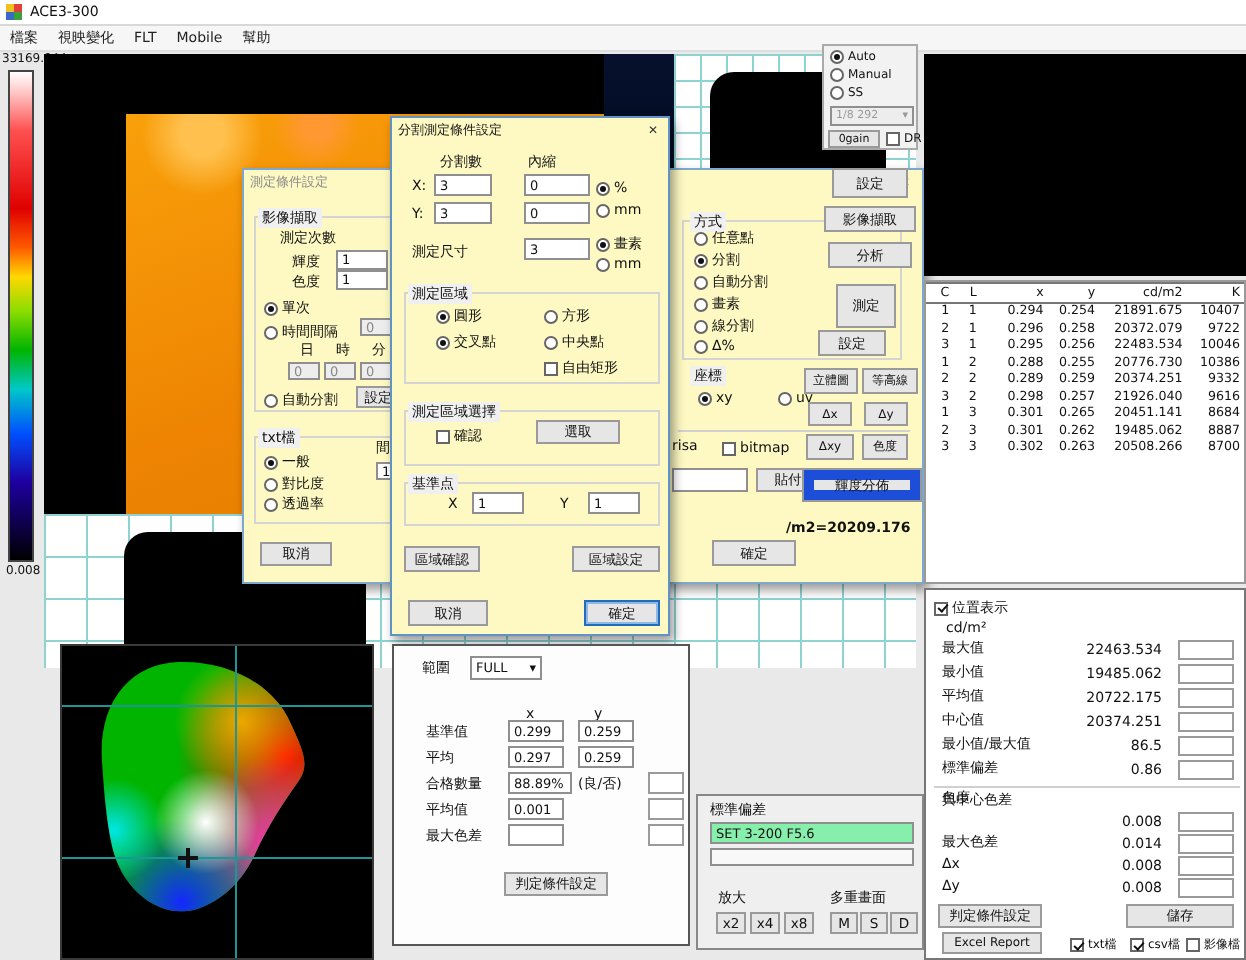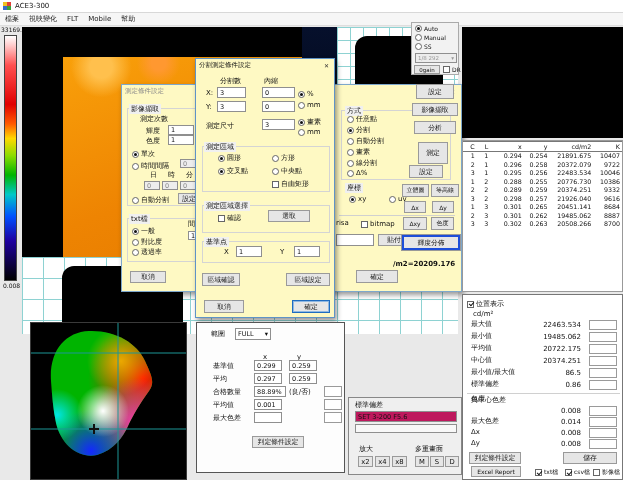--- a/index.html
+++ b/index.html
@@ -2,21 +2,21 @@
 <html><head>
 <meta charset="utf-8">
 <style>
 *{margin:0;padding:0;box-sizing:border-box}
 html,body{width:623px;height:480px}
 body{font-family:"DejaVu Sans","Liberation Sans",sans-serif;font-size:7px;color:#111;background:#e9e9e9;position:relative;overflow:hidden}
 .a{position:absolute}
 .lbl{position:absolute;white-space:nowrap;line-height:1.1}
 .g{color:#8a8a8a}
 .btn{position:absolute;display:flex;align-items:center;justify-content:center;background:#e6e6e6;border:1px solid #9a9a9a;white-space:nowrap;font-size:6.8px}
-.btn.fo{border:2px solid #1d4ed8;box-shadow:0 0 0 1px #999}
+.btn.fo{border:5px solid #1d4ed8;box-shadow:0 0 0 1px #999}
 .btn.def{border:1px solid #1f6cc0;box-shadow:inset 0 0 0 1px #8fb8e2}
 .fld{position:absolute;background:#fff;border:1px solid #8f8f8f;display:flex;align-items:center;padding:0 2px;white-space:nowrap;overflow:hidden;font-size:6.5px}
 .fld.gy{background:#ededed;color:#888}
 .sel{position:absolute;background:#fff;border:1px solid #8f8f8f;display:flex;align-items:center;justify-content:space-between;padding:0 2px;font-size:6.5px}
 .sel.gy{background:#ededed;color:#999}
 .rd,.cb{display:inline-block;width:7px;height:7px;border:1px solid #666;background:#fff;vertical-align:-1px;margin-right:2px;position:relative;flex:none}
 .rd{border-radius:50%}
 .rd.on::after{content:"";position:absolute;left:1px;top:1px;width:3px;height:3px;border-radius:50%;background:#111}
 .cb.on::after{content:"";position:absolute;left:0.5px;top:0.5px;width:4px;height:2px;border-left:1.2px solid #111;border-bottom:1.2px solid #111;transform:rotate(-48deg)}
 .row{position:absolute;display:flex;align-items:center;white-space:nowrap}
@@ -308,21 +308,21 @@
   <div class="fld" style="left:57px;top:76px;width:28px;height:11px">0.001</div>
   <div class="box" style="left:127px;top:76px;width:18px;height:11px"></div>
   <div class="lbl" style="left:16px;top:92px">最大色差</div>
   <div class="fld" style="left:57px;top:89px;width:28px;height:11px"></div>
   <div class="box" style="left:127px;top:89px;width:18px;height:11px"></div>
   <div class="btn" style="left:55px;top:113px;width:52px;height:12px">判定條件設定</div>
 </div>
 
 <div class="a" style="left:348px;top:397px;width:114px;height:78px;background:#efefef;border:1px solid #888">
   <div class="lbl" style="left:6px;top:4px">標準偏差</div>
-  <div class="fld" style="left:6px;top:13px;width:102px;height:11px;background:#be185d">SET 3-200 F5.6</div>
+  <div class="fld" style="left:6px;top:13px;width:102px;height:11px;background:#86efac">SET 3-200 F5.6</div>
   <div class="fld" style="left:6px;top:26px;width:102px;height:9px;background:#f8f8f8"></div>
   <div class="lbl" style="left:10px;top:48px">放大</div>
   <div class="btn" style="left:9px;top:58px;width:15px;height:11px">x2</div>
   <div class="btn" style="left:26px;top:58px;width:15px;height:11px">x4</div>
   <div class="btn" style="left:43px;top:58px;width:15px;height:11px">x8</div>
   <div class="lbl" style="left:66px;top:48px">多重畫面</div>
   <div class="btn" style="left:66px;top:58px;width:14px;height:11px">M</div>
   <div class="btn" style="left:81px;top:58px;width:14px;height:11px">S</div>
   <div class="btn" style="left:96px;top:58px;width:14px;height:11px">D</div>
 </div>

